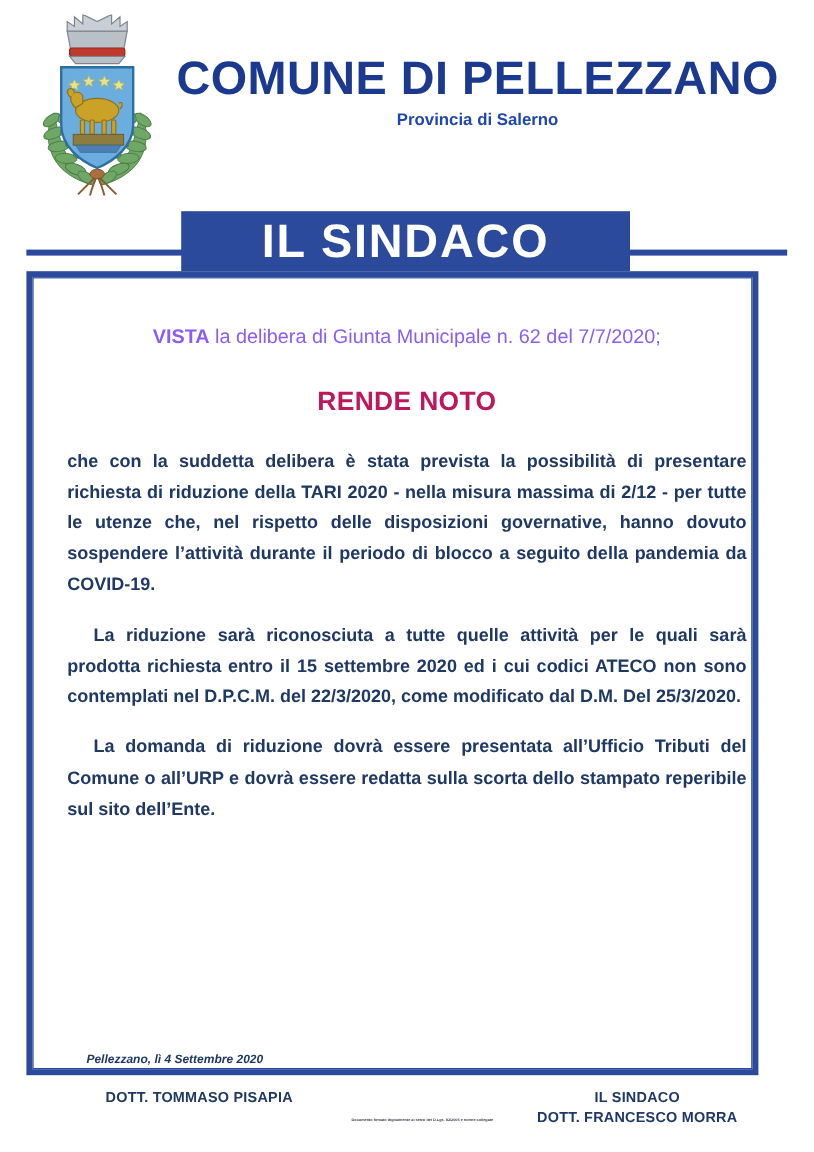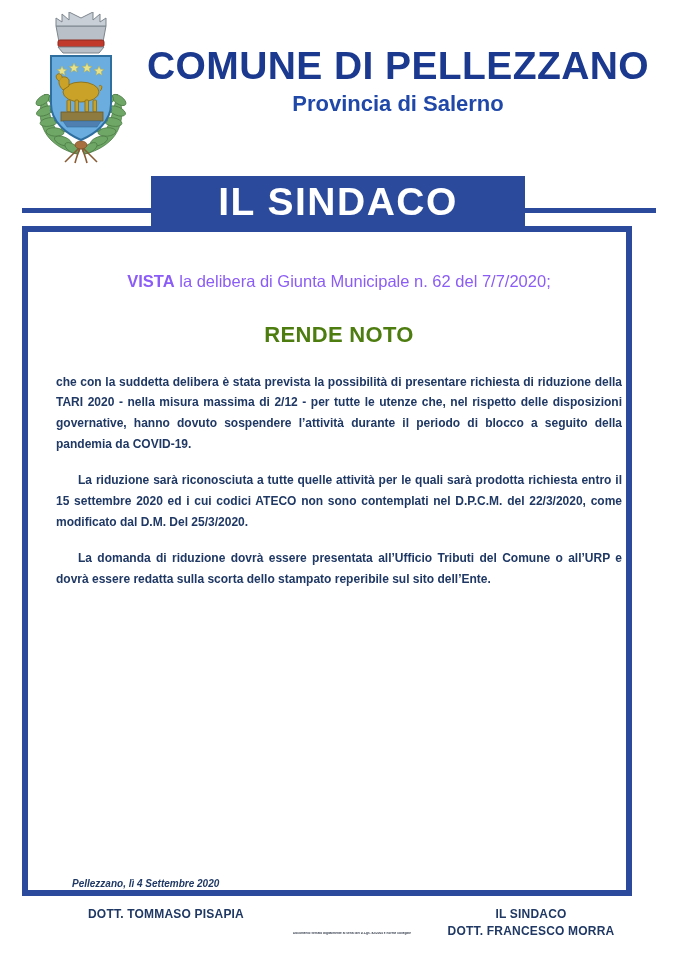--- a/index.html
+++ b/index.html
@@ -45,21 +45,21 @@
   .title-main {
     font-size: 39px;
     font-weight: bold;
     letter-spacing: 0.4px;
     color: #1b3a8f;
     line-height: 1.05;
     white-space: nowrap;
     font-stretch: condensed;
   }
   .title-sub {
-    font-size: 22px;
+    font-size: 14px;
     font-weight: bold;
     color: #2048a8;
     line-height: 1.3;
     margin-top: 3px;
     white-space: nowrap;
   }
 
   
   .banner-row {
     position: absolute;
@@ -137,27 +137,27 @@
     color: #8b5cf6;
     font-weight: normal;
     margin-bottom: 30px;
   }
   .vista-line b { font-weight: bold; }
 
   .rende-noto {
     text-align: center;
     font-size: 22px;
     font-weight: bold;
-    color: #4d7c0f;
+    color: #be185d;
     letter-spacing: 0.3px;
     margin-bottom: 24px;
   }
 
   .para {
-    font-size: 12px;
+    font-size: 15px;
     line-height: 1.72;
     text-align: justify;
     color: #1f3864;
     font-weight: bold;
     margin: 0 0 16px 0;
   }
   .para.indent { text-indent: 22px; }
 
   
   .date-line {

